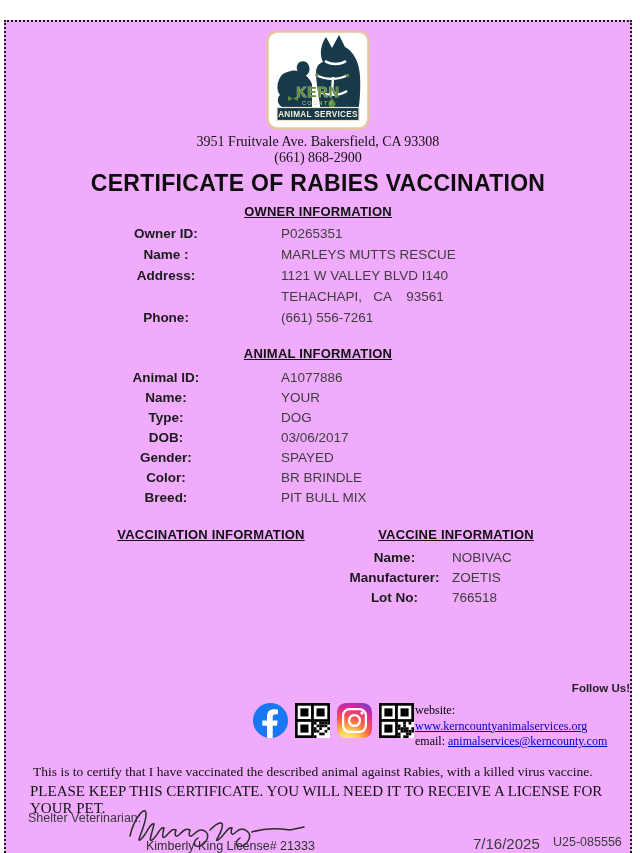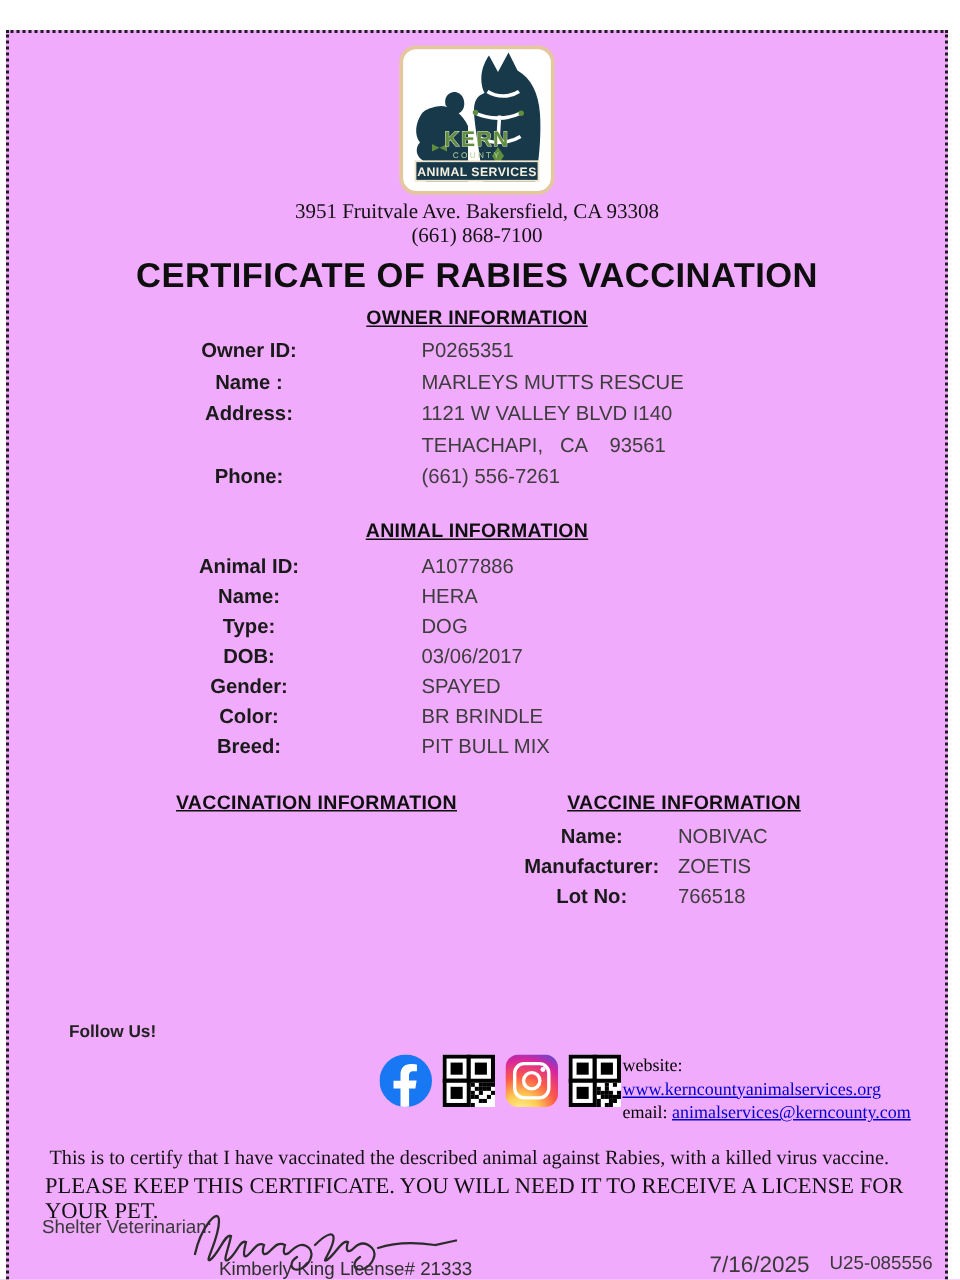--- a/index.html
+++ b/index.html
@@ -36,21 +36,21 @@
   .owner-head{top:182px;}
   .animal-head{top:324px;}
 
   
   .vacc-head{left:30px;top:505px;width:290px;text-align:center;padding-left:60px;box-sizing:border-box;}
   .vacc-grid{left:30px;top:528px;width:300px;display:grid;grid-template-columns:160px 1fr;column-gap:20px;}
   .vax-head{left:340px;top:505px;width:285px;text-align:center;padding-right:65px;box-sizing:border-box;}
   .vax-grid{left:340px;top:526px;width:285px;display:grid;grid-template-columns:97px 1fr;column-gap:9px;}
 
   
-  .follow{left:0;top:660px;width:100%;text-align:left;padding-left:40px;box-sizing:border-box;
+  .follow{left:0;top:660px;width:100%;text-align:right;padding-left:40px;box-sizing:border-box;
           font-size:11.5px;font-weight:bold;color:#222;}
   .icons-row{left:247px;top:681px;display:flex;gap:7px;align-items:flex-start;}
   .icon35{width:35px;height:35px;display:block;}
   .links{left:409px;top:681px;font-family:"Liberation Serif",serif;font-size:12px;line-height:15.5px;color:#000;}
   .links a{color:#0000CC;text-decoration:underline;}
 
   
   .cert1{left:27px;top:742px;font-family:"Liberation Serif",serif;font-size:13.5px;color:#111;}
   .cert2{left:24px;top:761px;font-family:"Liberation Serif",serif;font-size:15px;color:#111;}
 
@@ -79,21 +79,21 @@
       <path d="M22,66 l5,2.5 l-5,2.5 Z M32,66 l-5,2.5 l5,2.5 Z" fill="#5E8E3E"></path>
       <text x="52" y="67" text-anchor="middle" font-size="14" font-weight="bold" fill="#5E8E3E" stroke="#EDE7D2" stroke-width="0.6" paint-order="stroke" letter-spacing="1">KERN</text>
       <text x="52" y="75" text-anchor="middle" font-size="5.5" fill="#B9CF96" letter-spacing="1.5">COUNTY</text>
       <rect x="11" y="77.5" width="82" height="13" fill="#17394A" stroke="#EFE4CB" stroke-width="1.2"></rect>
       <text x="52" y="87" text-anchor="middle" font-size="8.2" font-weight="bold" fill="#F4EFDF" letter-spacing="0.3">ANIMAL SERVICES</text>
     </svg>
   </div>
 
   <div class="abs addr">
     <div>3951 Fruitvale Ave. Bakersfield, CA 93308</div>
-    <div>(661) 868-7100</div>
+    <div>(661) 868-2900</div>
   </div>
 
   <div class="abs title">CERTIFICATE OF RABIES VACCINATION</div>
 
   <div class="abs sec-head center-head owner-head">OWNER INFORMATION</div>
   <div class="abs info-grid lh21 owner-grid">
     <span class="lbl">Owner ID:</span>
     <span class="val">P0265351</span>
     <span class="lbl">Name :</span>
     <span class="val">MARLEYS MUTTS RESCUE</span>
@@ -103,21 +103,21 @@
     <span class="val">TEHACHAPI,   CA    93561</span>
     <span class="lbl">Phone:</span>
     <span class="val">(661) 556-7261</span>
   </div>
 
   <div class="abs sec-head center-head animal-head">ANIMAL INFORMATION</div>
   <div class="abs info-grid lh20 animal-grid">
     <span class="lbl">Animal ID:</span>
     <span class="val">A1077886</span>
     <span class="lbl">Name:</span>
-    <span class="val">HERA</span>
+    <span class="val">YOUR</span>
     <span class="lbl">Type:</span>
     <span class="val">DOG</span>
     <span class="lbl">DOB:</span>
     <span class="val">03/06/2017</span>
     <span class="lbl">Gender:</span>
     <span class="val">SPAYED</span>
     <span class="lbl">Color:</span>
     <span class="val">BR BRINDLE</span>
     <span class="lbl">Breed:</span>
     <span class="val">PIT BULL MIX</span>

